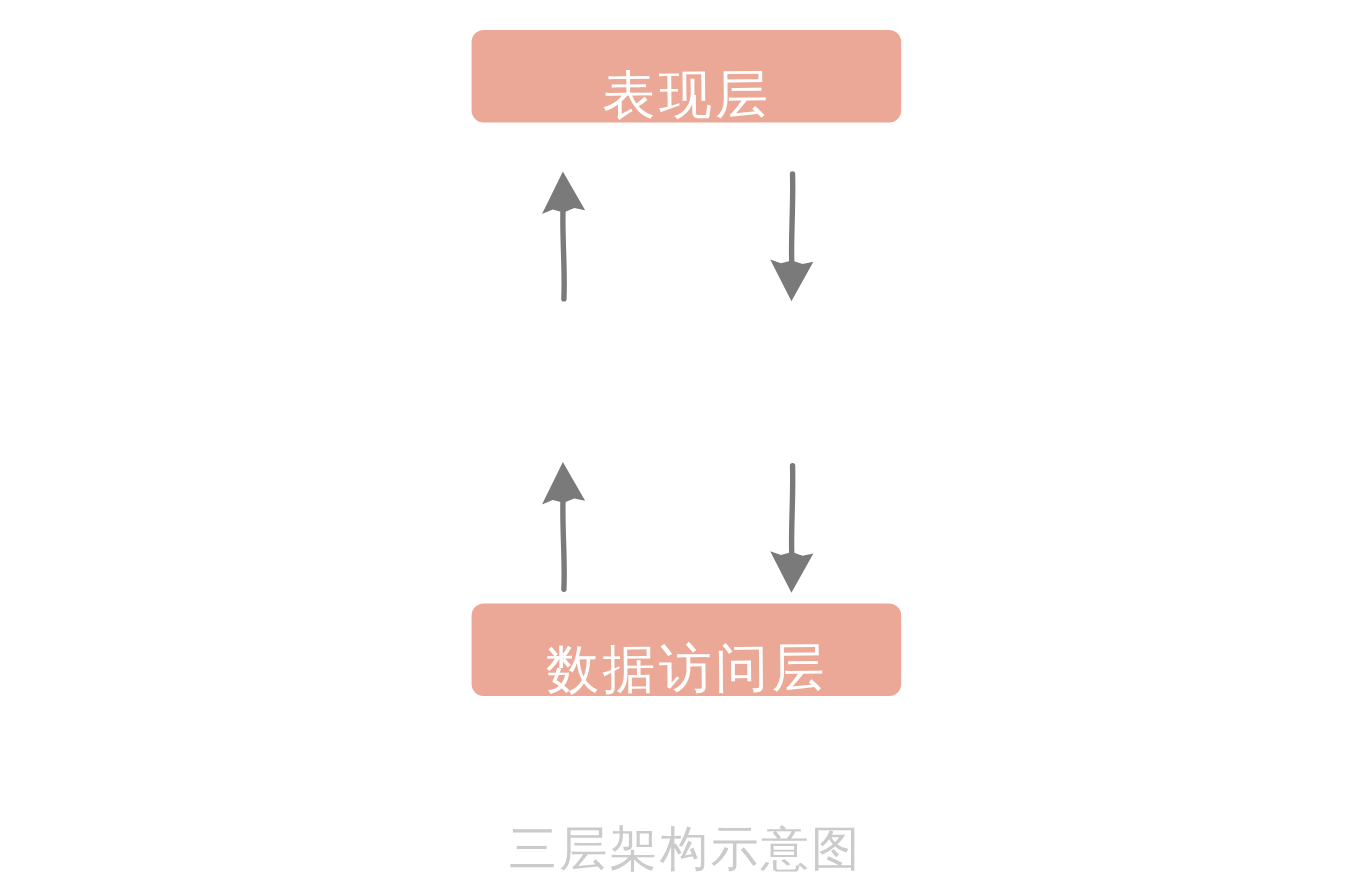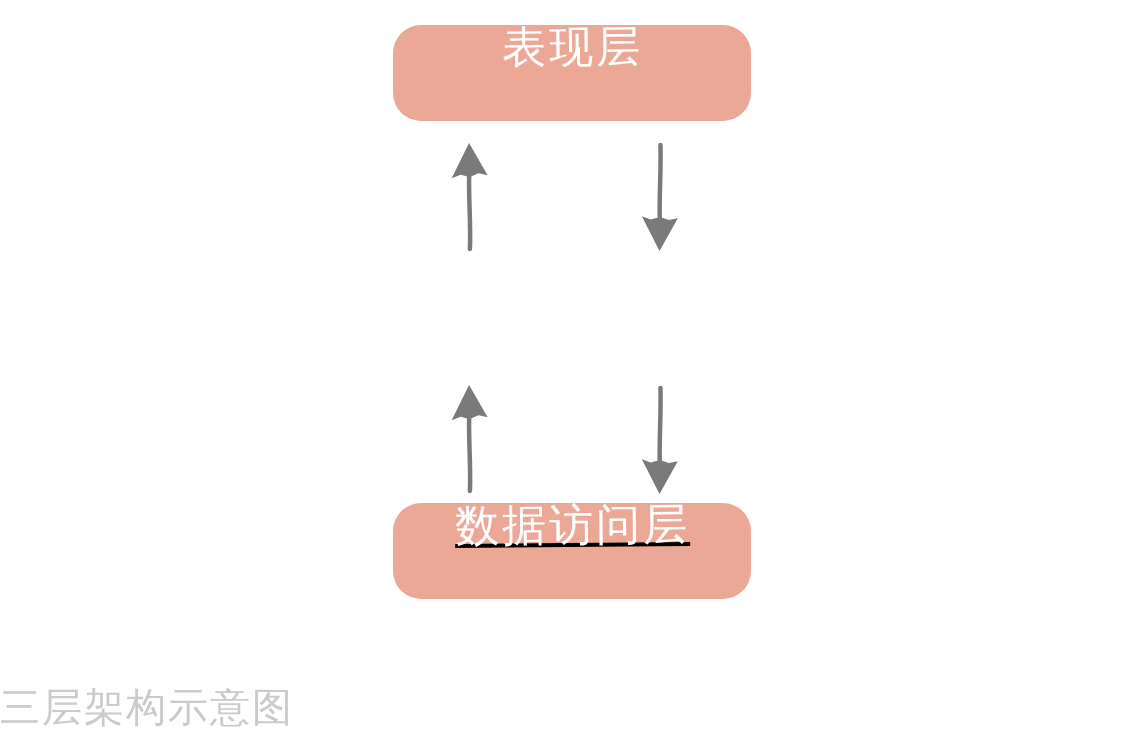--- a/index.html
+++ b/index.html
@@ -17,37 +17,37 @@
     position: relative;
     width: 1142px;
     height: 746px;
     background: var(--background);
     overflow: hidden;
   }
   .layer-box {
     position: absolute;
     left: 393px;
     width: 358px;
-    height: 96px;
+    height: 77px;
     background: var(--box-fill);
-    border-radius: 28px;
+    border-radius: 10px;
     display: flex;
-    align-items: flex-start;
+    align-items: flex-end;
     justify-content: center;
   }
   .layer-box .label {
     color: var(--box-text);
     font-size: 44px;
     letter-spacing: 3px;
     line-height: 1;
     transform: rotate(-0.5deg);
   }
   .box-top    { top: 25px; }
   .box-middle { top: 262px; }
-  .box-bottom { top: 503px; text-decoration: underline; }
+  .box-bottom { top: 503px; }
 
   .arrow {
     position: absolute;
     width: 44px;
     height: 112px;
   }
   .arrow svg { display: block; width: 100%; height: 100%; }
   .arrow-up-1   { left: 448px; top: 141px; transform: rotate(-1deg); }
   .arrow-down-1 { left: 638px; top: 141px; transform: rotate(0.5deg); }
   .arrow-up-2   { left: 448px; top: 383px; transform: rotate(-1deg); }
@@ -59,20 +59,21 @@
     stroke-width: 4.5;
     stroke-linecap: round;
     fill: none;
   }
 
   .caption {
     position: absolute;
     left: 0;
     right: 0;
     top: 680px;
+    text-align: center;
     color: var(--caption-text);
     font-size: 40px;
     letter-spacing: 2px;
   }
 </style>
 </head>
 <body>
 
 <div class="canvas">
 

